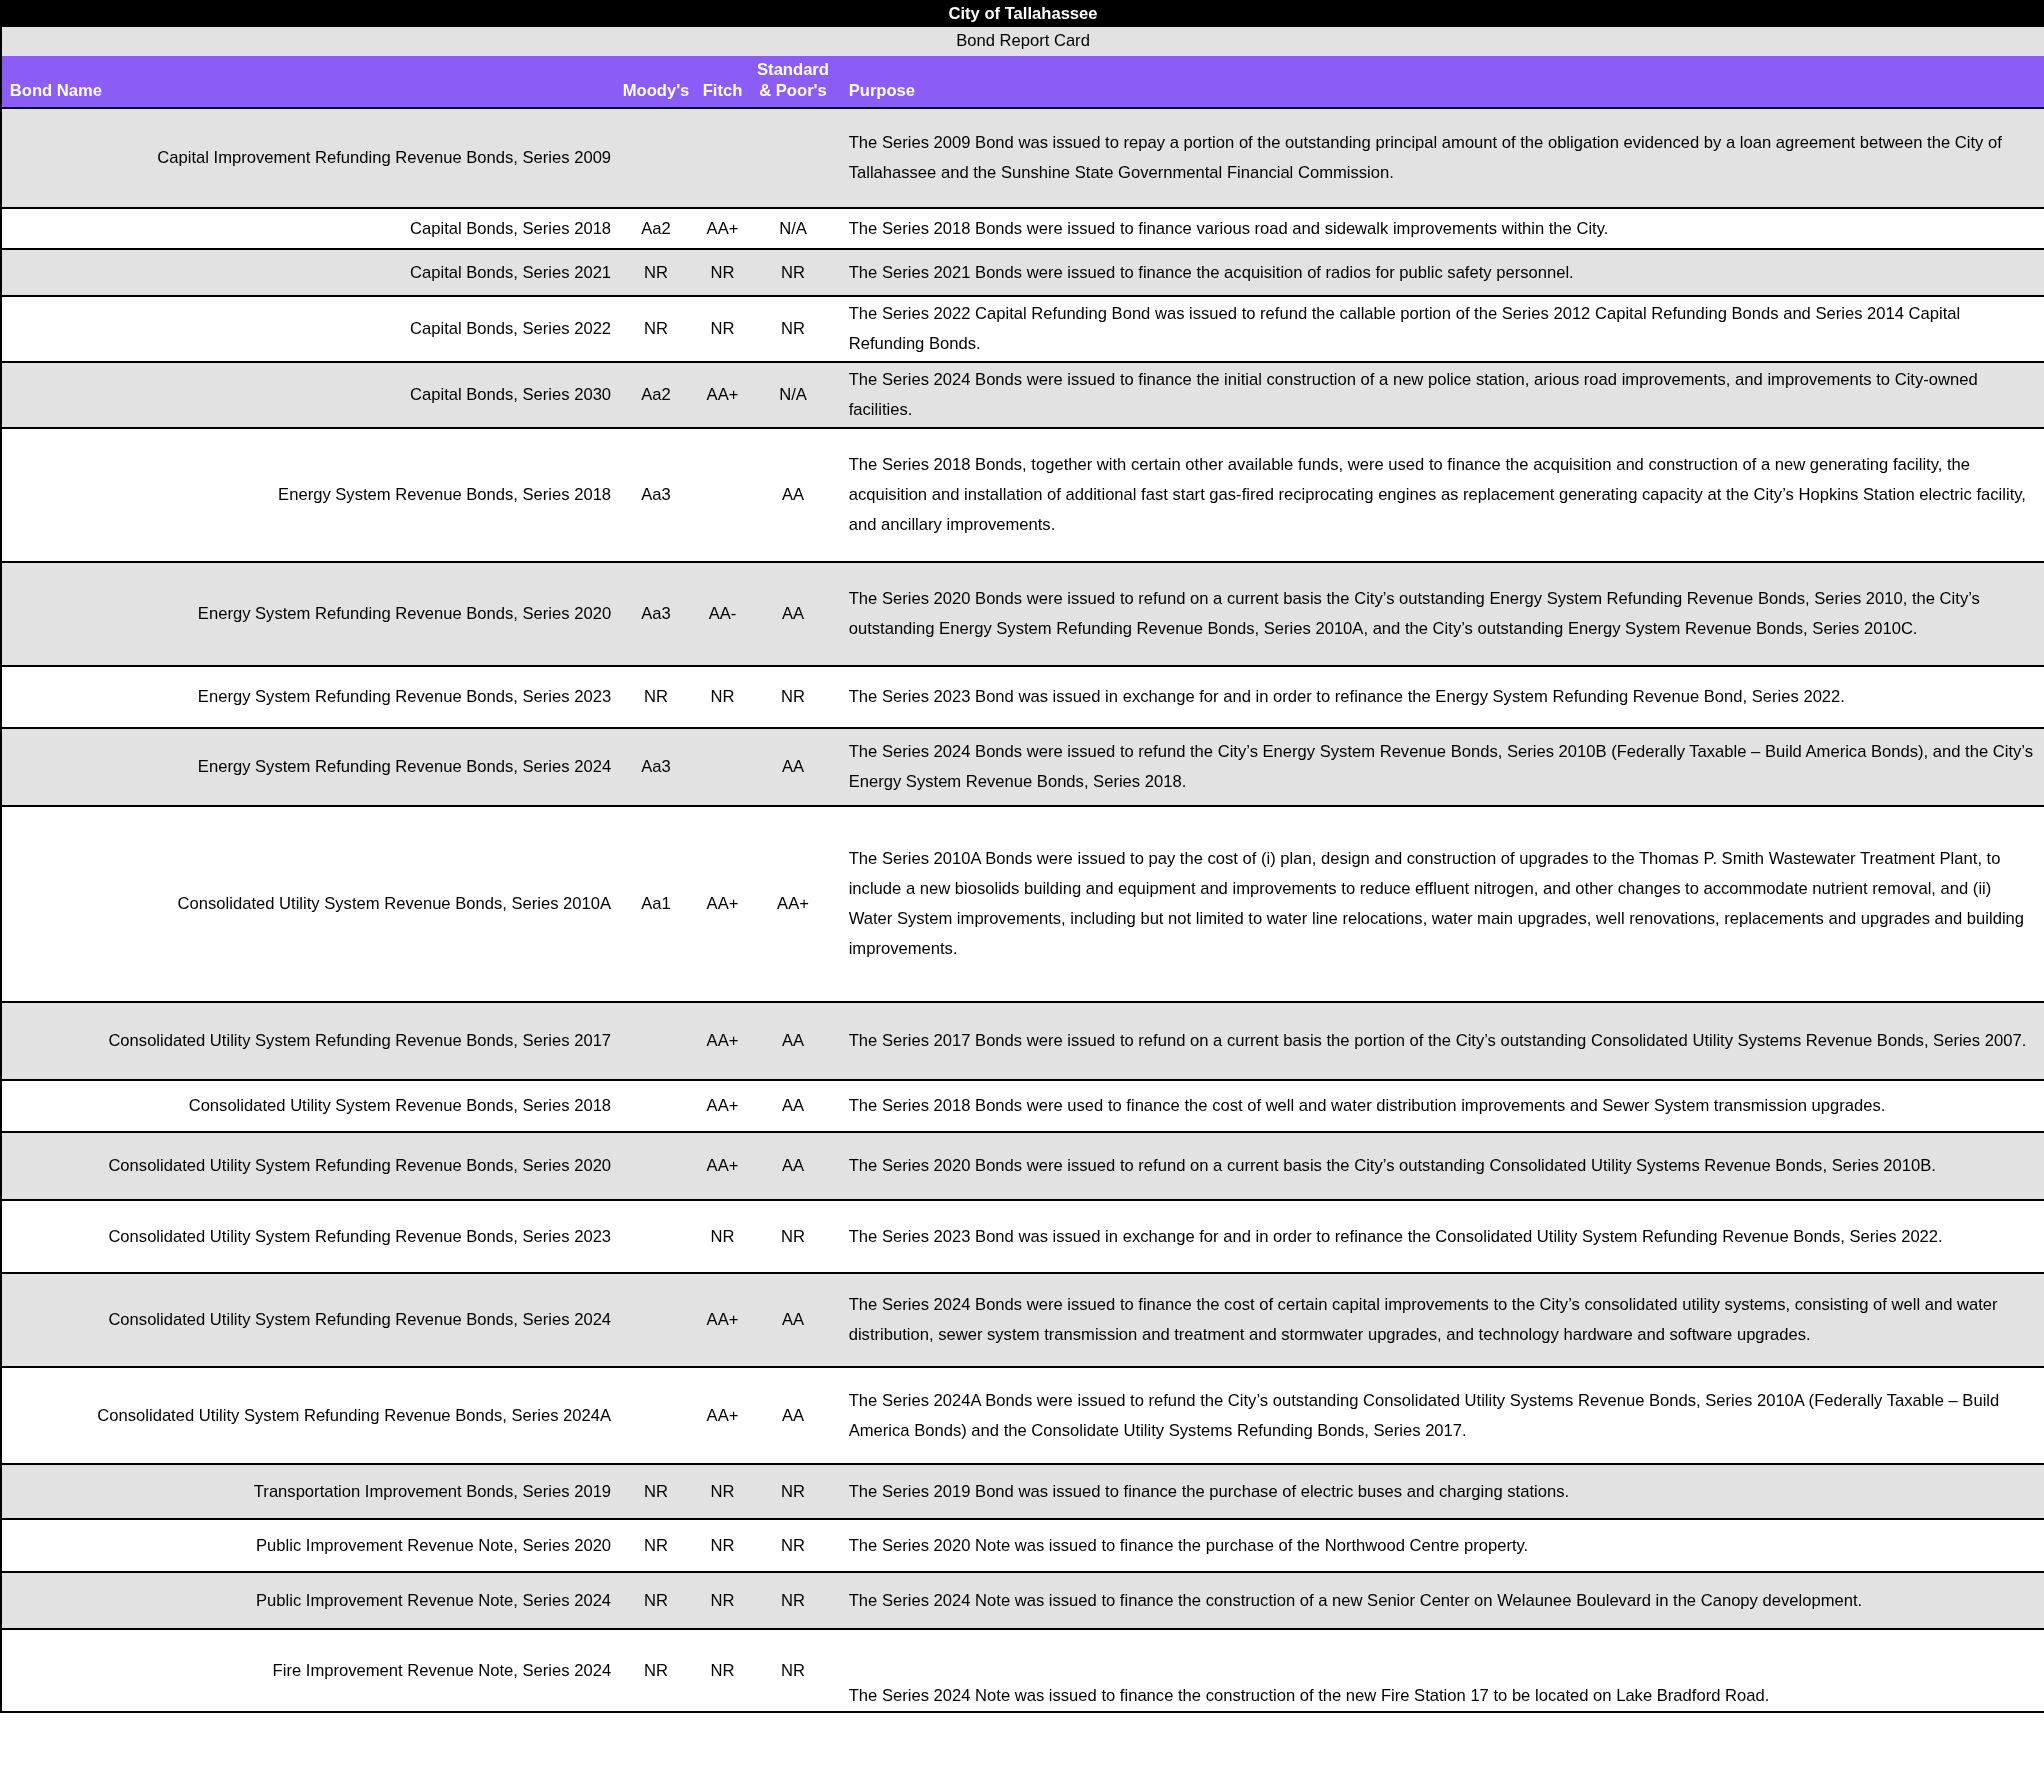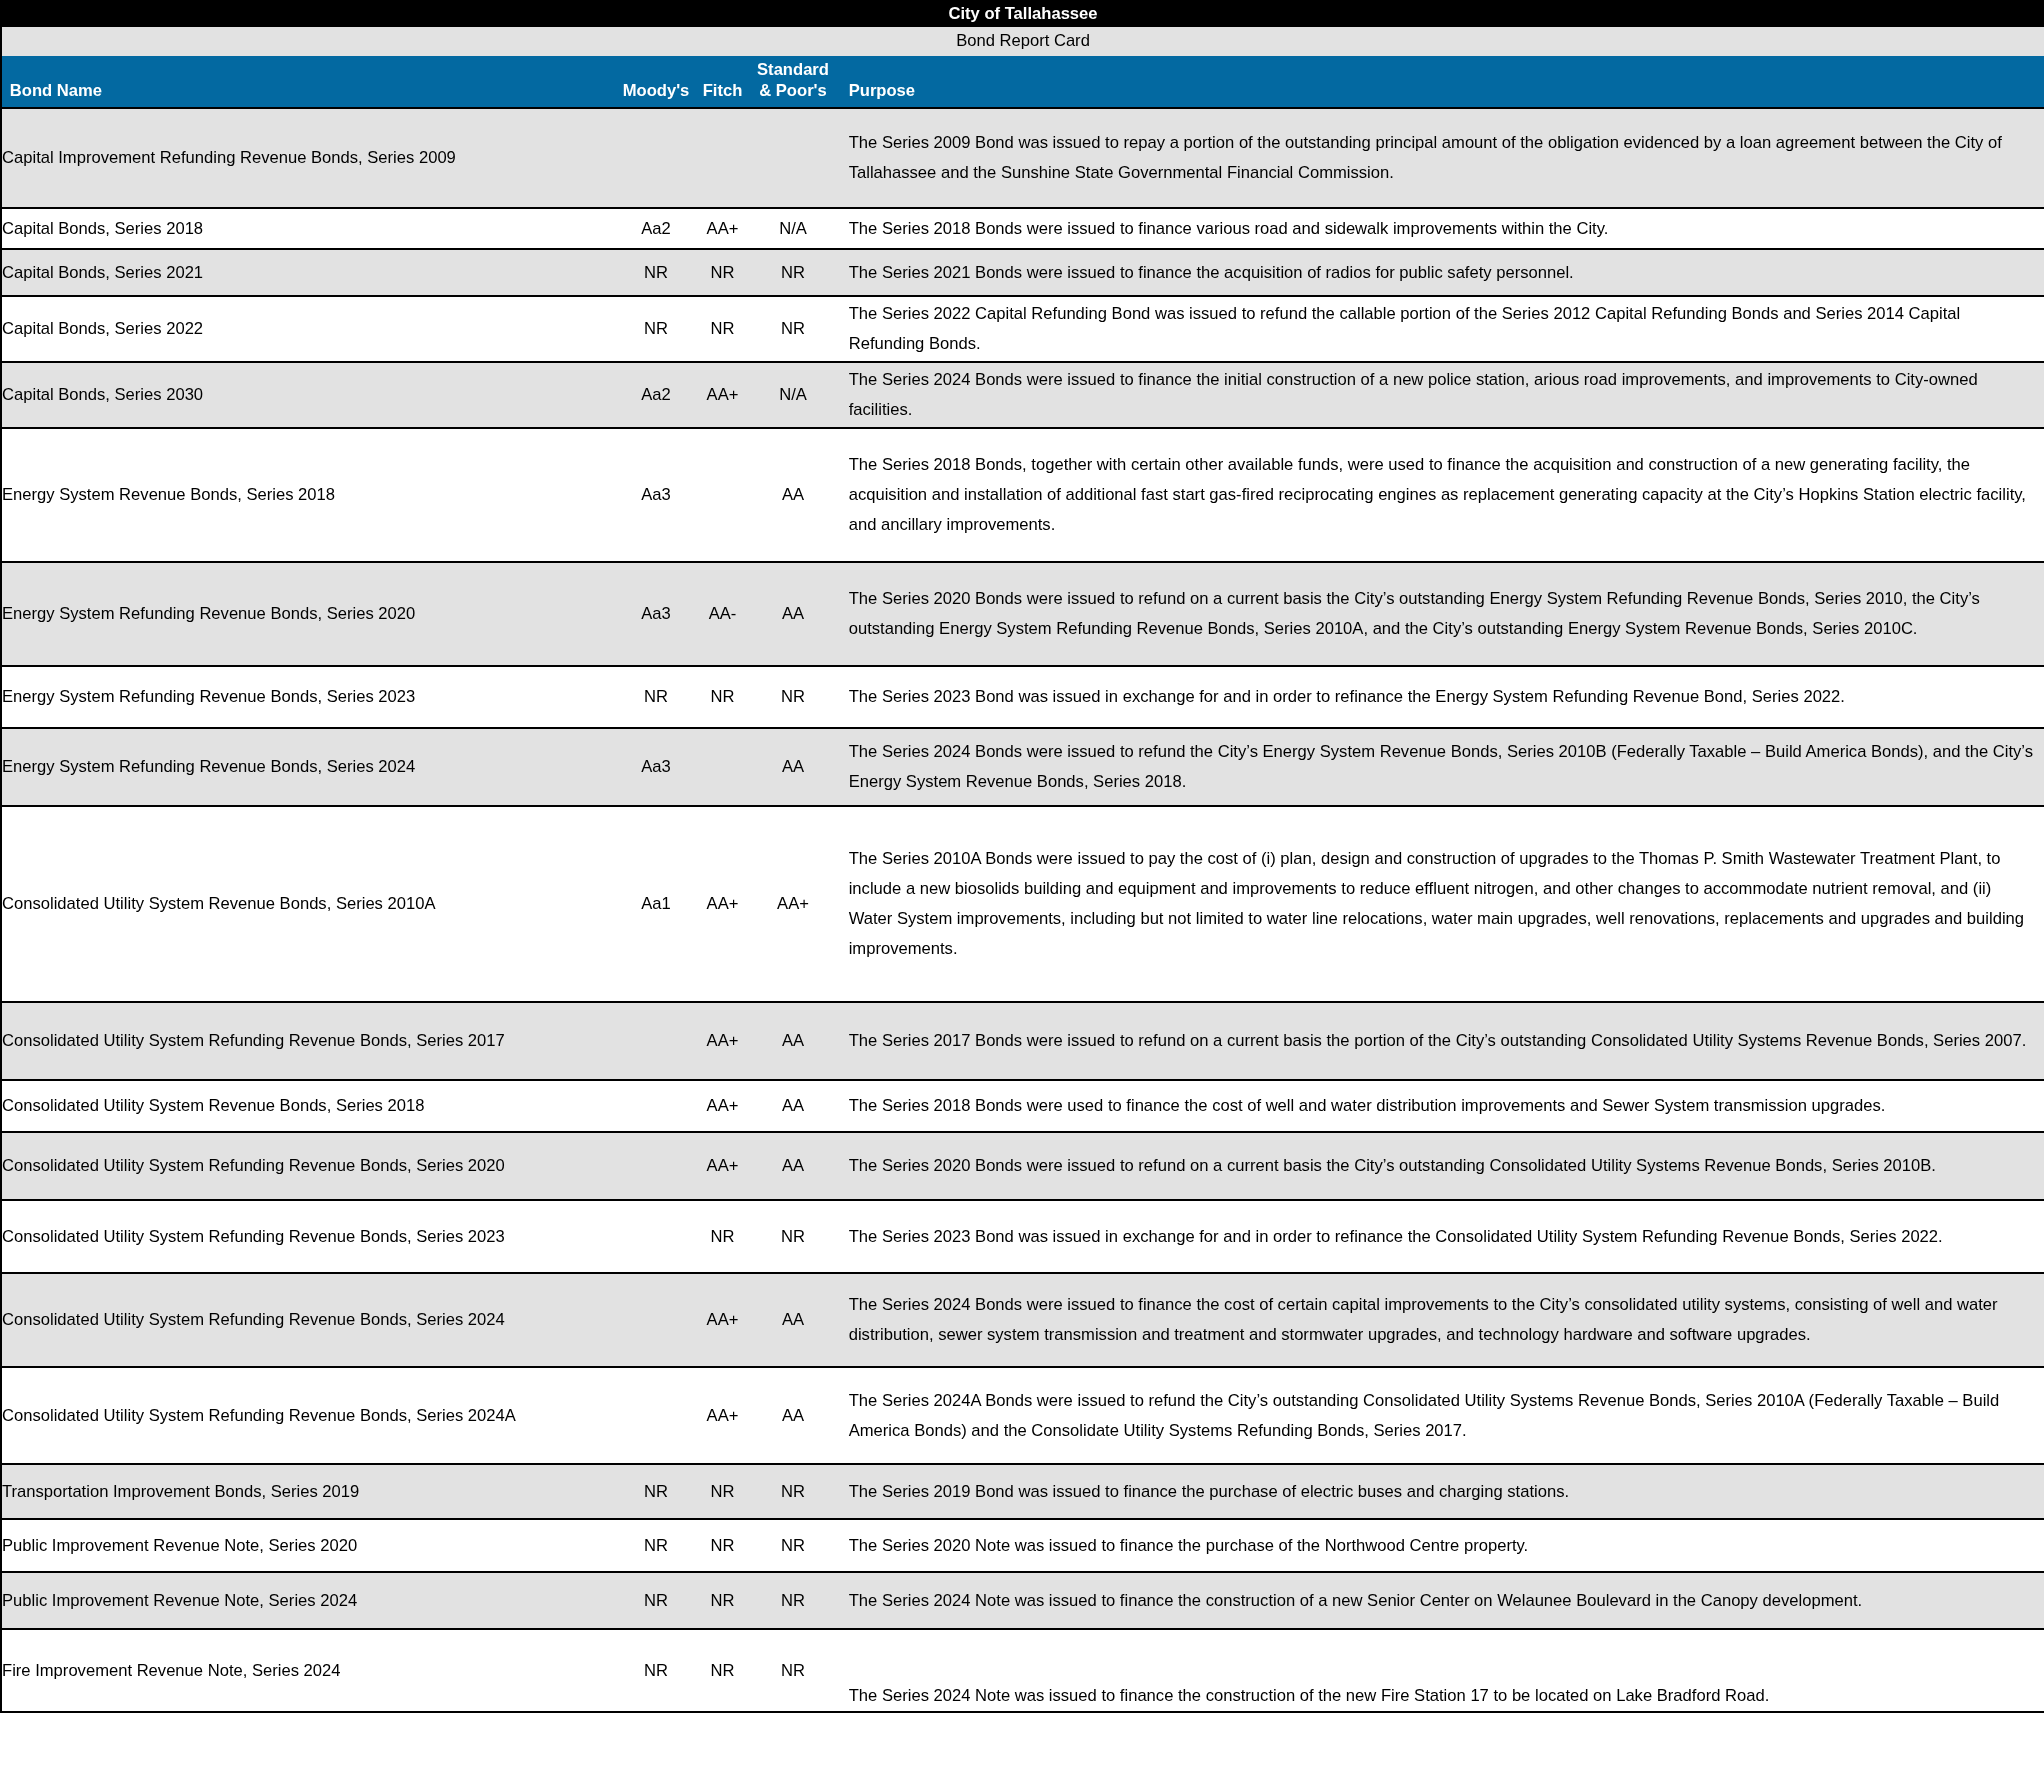--- a/index.html
+++ b/index.html
@@ -45,21 +45,21 @@
     color: #000000;
     font-weight: normal;
     font-size: 16.6px;
     text-align: center;
     height: 29px;
     padding: 0;
     line-height: 1.1;
     margin-top: 47px;
   }
   tr.colhead-row th {
-    background: #0369a1;
+    background: #8b5cf6;
     color: #ffffff;
     font-weight: bold;
     font-size: 16.6px;
     vertical-align: bottom;
     padding: 3.9px 0 5.9px 0;
     line-height: 1.25;
     text-align: center;
   }
   tr.colhead-row th.h-name   { text-align: left; padding-left: 7.8px; }
   tr.colhead-row th.h-purpose{ text-align: left; padding-left: 12.7px; }
@@ -68,22 +68,22 @@
   tbody tr.alt  { background: #e2e2e2; }
   tbody tr.norm { background: #ffffff; }
 
   tbody td {
     font-size: 16.6px;
     vertical-align: middle;
     padding: 2px 0;
     overflow: hidden;
   }
   td.name {
-    text-align: left;
-    padding-left: 0;
+    text-align: right;
+    padding-left: 14px;
     padding-right: 5.9px;
     line-height: 1.35;
   }
   td.rating {
     text-align: center;
     white-space: nowrap;
   }
   td.purpose {
     text-align: left;
     padding-left: 12.7px;

